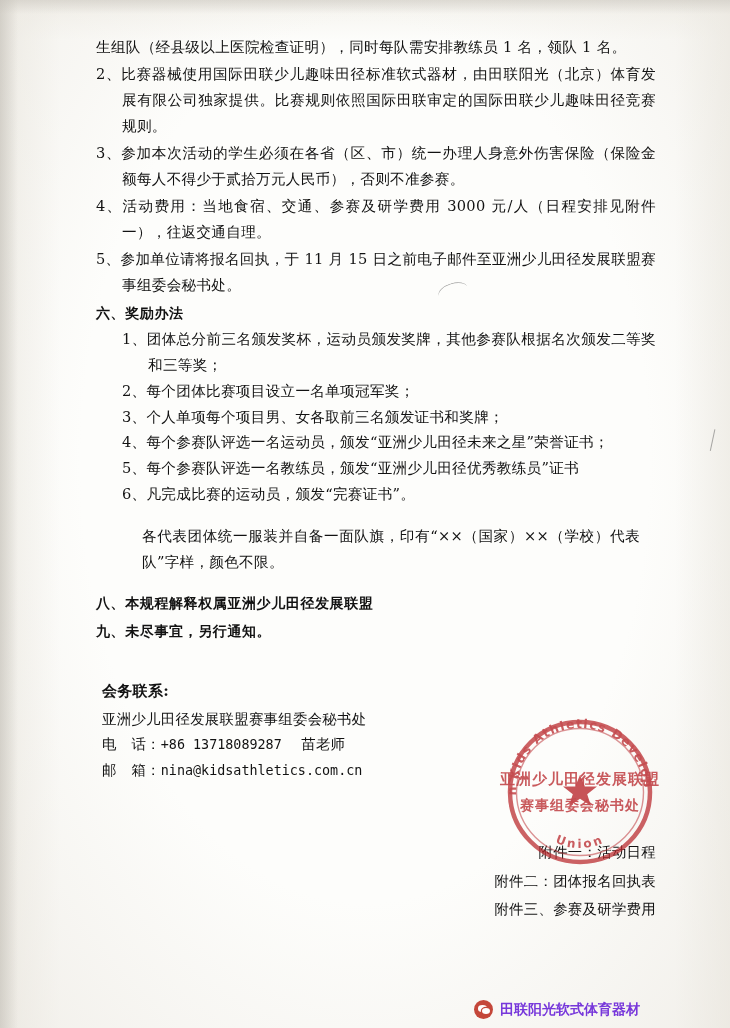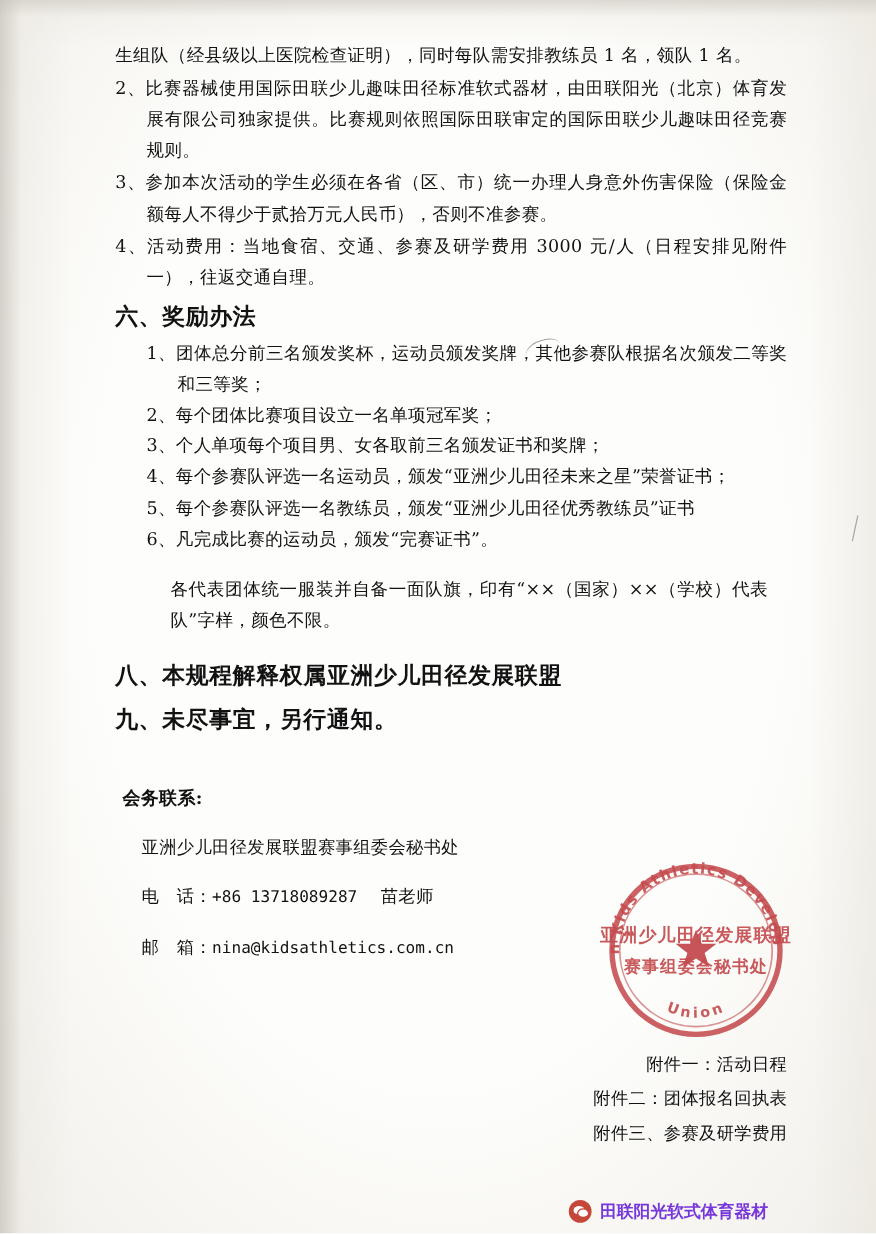--- a/index.html
+++ b/index.html
@@ -47,21 +47,21 @@
     text-align: justify;
     text-justify: inter-ideograph;
   }
   .para.hang {
     padding-left: 26px;
     text-indent: -26px;
   }
   .section-head {
     margin: 3px 0 0 0;
     font-weight: 700;
-    font-size: 19px;
+    font-size: 14px;
     letter-spacing: 0.6px;
   }
   .sub-item {
     padding-left: 52px;
     text-indent: -26px;
     margin: 0;
     text-align: justify;
   }
   .plain-indent {
     padding-left: 30px;
@@ -71,21 +71,21 @@
   .spacer-md { height: 20px; }
   .spacer-lg { height: 34px; }
   .contact-head {
     font-weight: 700;
     font-size: 15px;
     padding-left: 6px;
     margin: 0 0 2px 0;
   }
   .contact-line {
     padding-left: 6px;
-    margin: 16px;
+    margin: 0;
     font-size: 14.4px;
   }
   .mono {
     font-family: "DejaVu Sans Mono", "Liberation Mono", monospace;
     font-size: 13.4px;
     letter-spacing: 0px;
   }
   .attach {
     padding-left: 6px;
     margin: 0;
@@ -181,20 +181,21 @@
   <div class="paper-tint"></div>
   <div class="edge-shadow-left"></div>
   <div class="edge-shadow-top"></div>
 
   <div class="doc-body">
 
     <p class="para hang">生组队（经县级以上医院检查证明），同时每队需安排教练员 1 名，领队 1 名。</p>
     <p class="para hang">2、比赛器械使用国际田联少儿趣味田径标准软式器材，由田联阳光（北京）体育发展有限公司独家提供。比赛规则依照国际田联审定的国际田联少儿趣味田径竞赛规则。</p>
     <p class="para hang">3、参加本次活动的学生必须在各省（区、市）统一办理人身意外伤害保险（保险金额每人不得少于贰拾万元人民币），否则不准参赛。</p>
     <p class="para hang">4、活动费用：当地食宿、交通、参赛及研学费用 3000 元/人（日程安排见附件一），往返交通自理。</p>
+    <p class="para hang">5、参加单位请将报名回执，于 11 月 15 日之前电子邮件至亚洲少儿田径发展联盟赛事组委会秘书处。</p>
 
     <p class="section-head">六、奖励办法</p>
     <p class="sub-item">1、团体总分前三名颁发奖杯，运动员颁发奖牌，其他参赛队根据名次颁发二等奖和三等奖；</p>
     <p class="sub-item">2、每个团体比赛项目设立一名单项冠军奖；</p>
     <p class="sub-item">3、个人单项每个项目男、女各取前三名颁发证书和奖牌；</p>
     <p class="sub-item">4、每个参赛队评选一名运动员，颁发“亚洲少儿田径未来之星”荣誉证书；</p>
     <p class="sub-item">5、每个参赛队评选一名教练员，颁发“亚洲少儿田径优秀教练员”证书</p>
     <p class="sub-item">6、凡完成比赛的运动员，颁发“完赛证书”。</p>
 
     <p class="plain-indent">各代表团体统一服装并自备一面队旗，印有“××（国家）××（学校）代表队”字样，颜色不限。</p>

